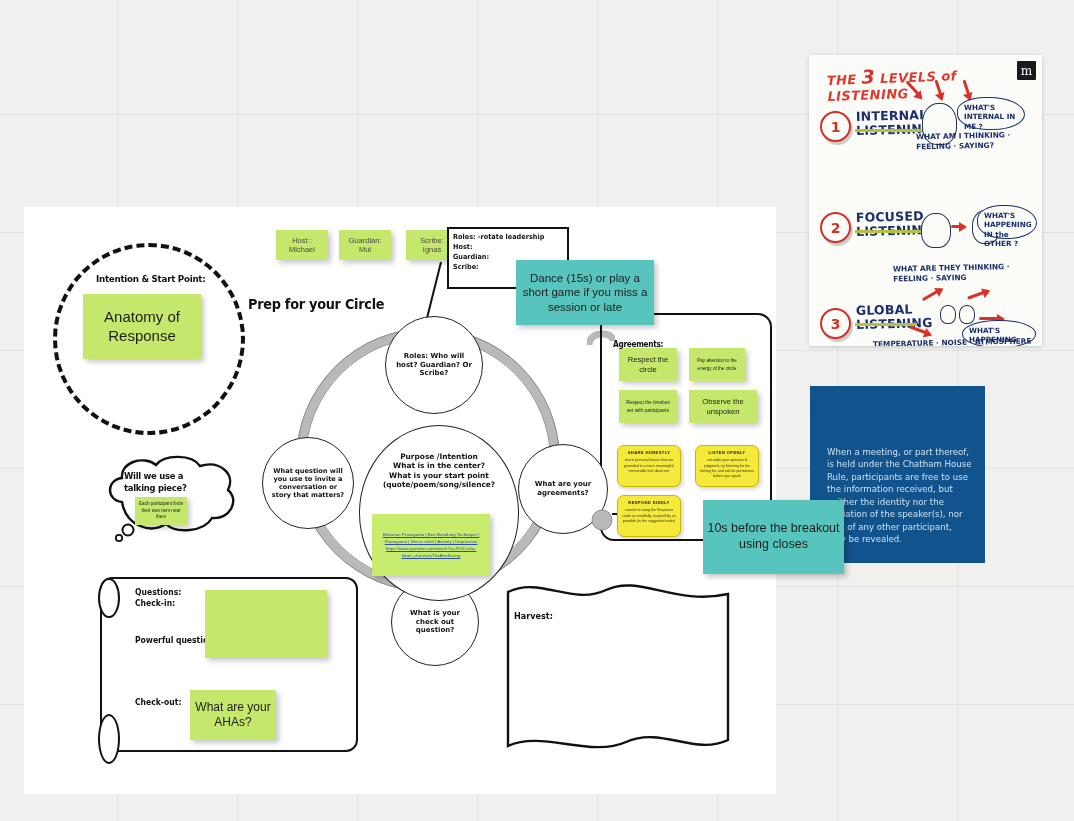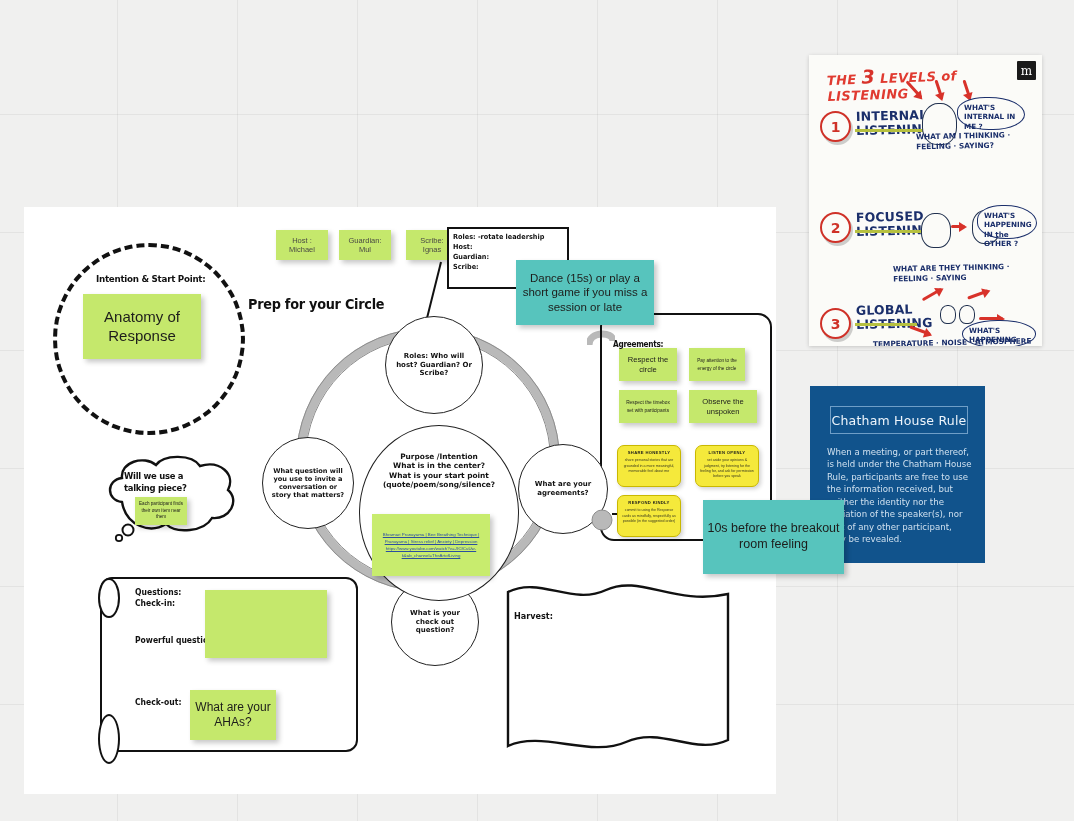--- a/index.html
+++ b/index.html
@@ -280,21 +280,21 @@
 
 <svg class="abs" style="left:585px;top:500px;z-index:4;" width="46" height="40">
   <circle cx="17" cy="20" r="10" fill="#b9b9b9" stroke="#8d8d8d" stroke-width="1"></circle>
   <path d="M27,14 L44,14" stroke="#111" stroke-width="2" fill="none"></path>
 </svg>
 
 <svg class="abs" style="left:587px;top:325px;z-index:1;" width="28" height="24">
   <path d="M2,20 C2,6 26,6 26,16" stroke="#b9b9b9" stroke-width="7" fill="none"></path>
 </svg>
 
-<div class="abs sticky teal" style="left:703px;top:500px;width:141px;height:74px;font-size:12.5px;z-index:9;">10s before the breakout room feeling</div>
+<div class="abs sticky teal" style="left:703px;top:500px;width:141px;height:74px;font-size:12.5px;z-index:9;">10s before the breakout using closes</div>
 
 <div id="scroll-box"></div>
 <div id="scroll-roll-top"></div>
 <div id="scroll-roll-bot"></div>
 <div class="scroll-label" style="left:135px;top:587px;">Questions:</div>
 <div class="scroll-label" style="left:135px;top:598px;">Check-in:</div>
 <div class="scroll-label" style="left:135px;top:635px;">Powerful question:</div>
 <div class="scroll-label" style="left:135px;top:697px;">Check-out:</div>
 <div class="abs sticky green" style="left:205px;top:590px;width:122px;height:68px;z-index:4;"></div>
 <div class="abs sticky green" style="left:190px;top:690px;width:86px;height:50px;font-size:12px;z-index:4;">What are your AHAs?</div>
@@ -343,15 +343,14 @@
   <div class="redarrow" style="left:158px;top:238px;width:22px;transform:rotate(-20deg);"></div>
   <div class="redarrow" style="left:100px;top:274px;width:22px;transform:rotate(20deg);"></div>
   <div class="redarrow" style="left:170px;top:262px;width:24px;"></div>
   <div class="face" style="left:131px;top:250px;width:14px;height:17px;"></div>
   <div class="face" style="left:150px;top:250px;width:14px;height:17px;"></div>
   <div class="bubble" style="left:153px;top:265px;width:74px;height:28px;border-radius:48%;">WHAT'S HAPPENING AROUND US/ME ?</div>
   <div class="lev-sub" style="left:64px;top:283px;width:166px;">TEMPERATURE · NOISE · ATMOSPHERE WHAT ELSE AM I AWARE OF?</div>
 </div>
 
 <div id="chatham">
-  <div class="ch-title">Chatham House Rule</div>
   <div class="ch-body">When a meeting, or part thereof, is held under the Chatham House Rule, participants are free to use the information received, but neither the identity nor the affiliation of the speaker(s), nor that of any other participant, may be revealed.</div>
 </div>
 
 </body></html>

